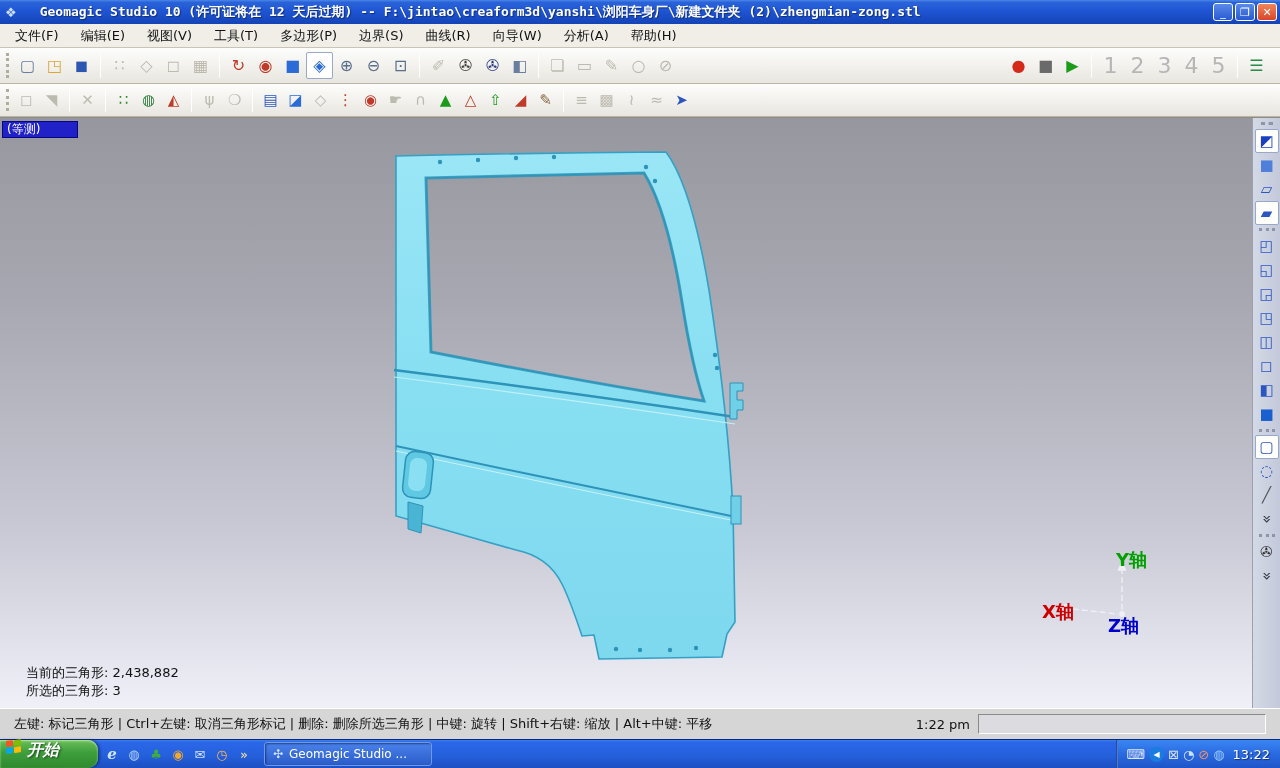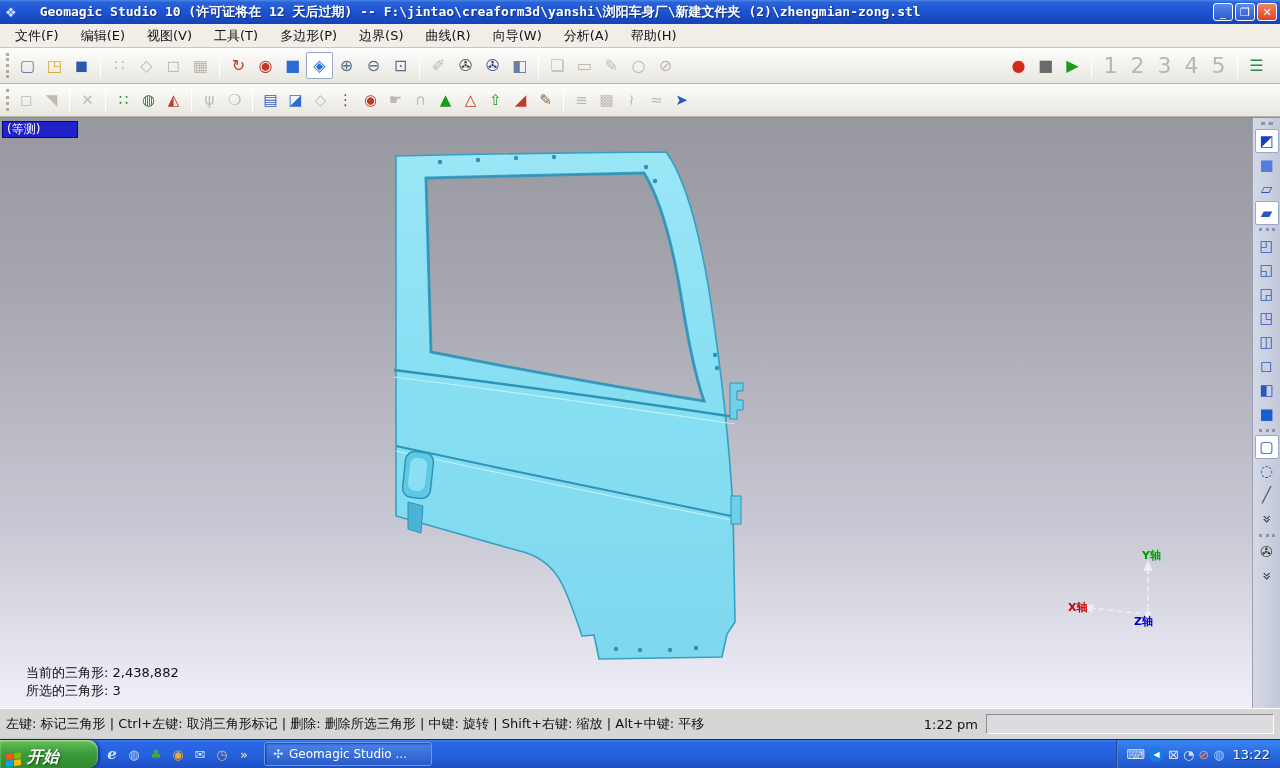--- a/index.html
+++ b/index.html
@@ -33,45 +33,45 @@
   i.sep { width:1px; height:24px; background:#c8c5ba; border-right:1px solid #fff; margin:0 5px; display:inline-block; }
   .tb-right { margin-left:auto; display:flex; align-items:center; margin-right:6px; }
 
   
   .main { flex:1; display:flex; min-height:0; border-top:1px solid #8f8c82; }
   .viewport { position:relative; flex:1; background:linear-gradient(180deg,#97979f 0%,#a7a7b1 30%,#c8c9d4 70%,#eff0f8 100%); overflow:hidden;text-decoration:underline; }
   .viewlabel { position:absolute; left:2px; top:3px; width:76px; height:17px; background:#2121c8; border:1px solid #060680;
     color:#fff; font-size:12px; line-height:15px; padding-left:4px; }
   .stats { position:absolute; left:6px; top:546px; font-size:13px; color:#111; line-height:18px;margin-left:20px; }
   .door-svg { position:absolute; left:378px; top:22px; }
-  .axis-widget { position:absolute; left:1062px; top:430px; width:120px; height:92px; font-size:11px; }
+  .axis-widget { position:absolute; left:1036px; top:430px; width:120px; height:92px; font-size:18px; }
   .axis-widget span { position:absolute; font-weight:bold; }
   .ax-y { left:80px; top:0; color:#00a000; }
   .ax-x { left:6px; top:52px; color:#cc0000; }
   .ax-z { left:72px; top:66px; color:#0000cc; }
 
   
   .rightcol { width:28px; background:linear-gradient(90deg,#d4d9e6,#c3c9da); border-left:1px solid #9aa0b2;
     display:flex; flex-direction:column; align-items:center; padding-top:4px; }
   .rightcol::before { content:""; width:12px; border-top:3px dotted #8f95a8; margin-bottom:4px; }
   .rightcol .tbi { width:24px; height:24px; font-size:15px; color:#2b56c0; }
   .rightcol i.sep { width:16px; height:1px; border-right:none; border-top:3px dotted #8f95a8; background:none; margin:3px 0; }
   .rot90 { transform:rotate(90deg); }
 
   
-  .statusbar { height:31px; background:#d6d6d6; border-top:1px solid #fff; display:flex; align-items:center; padding:0 6px; font-size:13px; color:#111; }
+  .statusbar { height:31px; background:#d6d6d6; border-top:1px solid #fff; display:flex; align-items:center; padding:0 14px; font-size:13px; color:#111; }
   .statusbar .hint { flex:1; white-space:nowrap; overflow:hidden; }
   .statusbar .time { margin:0 8px;text-align:right; }
   .progressfield { width:288px; height:20px; background:#dcdce0; border:1px solid; border-color:#8a8a8a #fdfdfd #fdfdfd #8a8a8a; }
 
   
   .taskbar { height:29px; background:linear-gradient(180deg,#3a80f0 0%,#2a67e8 8%,#2560dc 55%,#1c4fc2 100%);
     border-top:1px solid #0a2a80; display:flex; align-items:stretch; }
   .startbtn { width:98px; background:linear-gradient(180deg,#6cbf5a 0%,#3d9e3c 45%,#2f8a2e 100%);
-    border-radius:0 10px 10px 0; display:flex; align-items:flex-end; gap:5px; padding:0 12px 0 6px;
+    border-radius:0 10px 10px 0; display:flex; align-items:flex-start; gap:5px; padding:0 12px 0 6px;
     box-shadow:inset 0 1px 2px #b8e8a8, 2px 0 3px rgba(0,0,30,.4); }
   .startbtn .label { color:#fff; font:bold italic 16px "DejaVu Sans","Liberation Sans",sans-serif; text-shadow:1px 1px 2px #1a4a1a; }
   .flag { width:16px; height:15px; display:grid; grid-template-columns:7px 7px; grid-template-rows:6px 6px; gap:1px; transform:skewY(-6deg); }
   .flag i { border-radius:1px; }
   .flag i:nth-child(1){background:#f35325;} .flag i:nth-child(2){background:#81bc06;}
   .flag i:nth-child(3){background:#05a6f0;} .flag i:nth-child(4){background:#ffba08;}
   .quicklaunch { display:flex; align-items:center; padding:0 4px; gap:2px; }
   .ql-icon { width:20px; height:22px; display:flex; align-items:center; justify-content:center; font-size:13px; }
   .ql-icon.ital { font:bold italic 15px "DejaVu Serif","Liberation Serif",serif; }
   .taskbtn { width:168px; margin:2px 0 2px 6px; background:linear-gradient(#4a82ec,#2a5cc8); border:1px solid #6a9af0; border-radius:3px;

